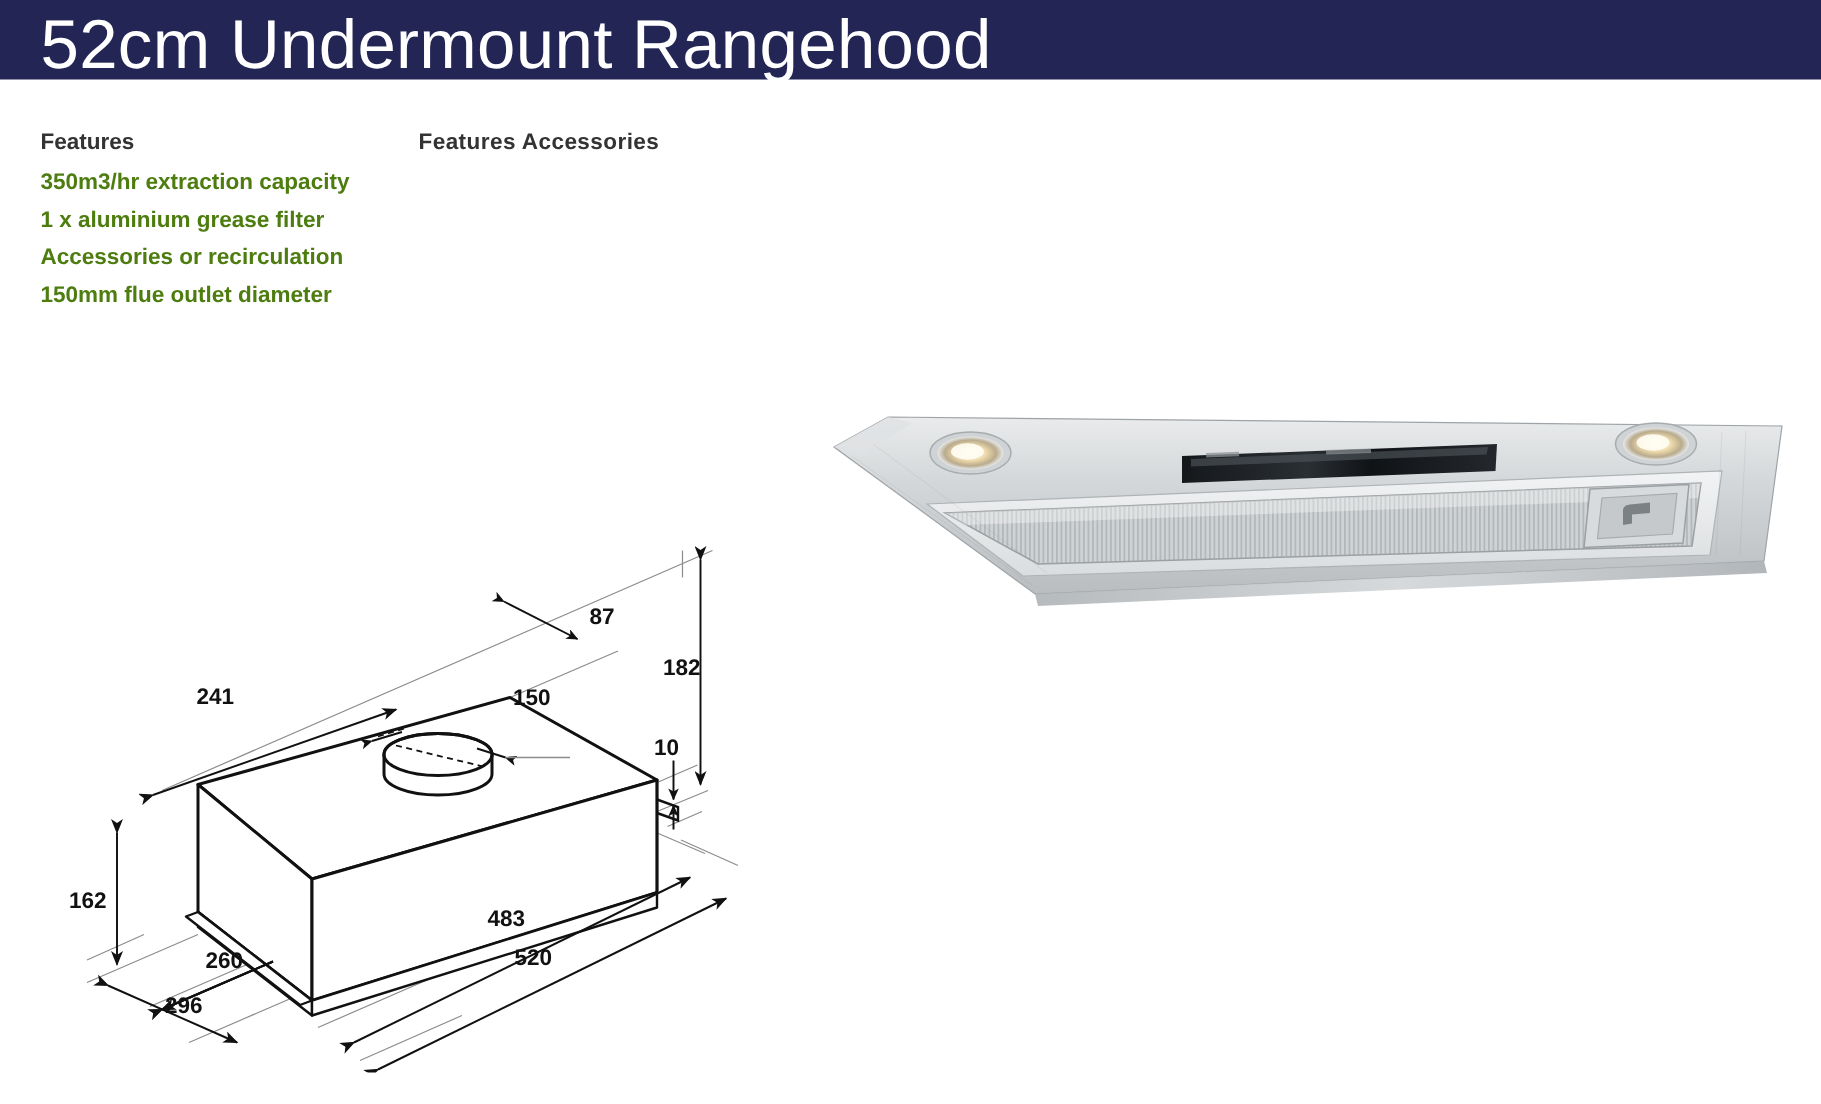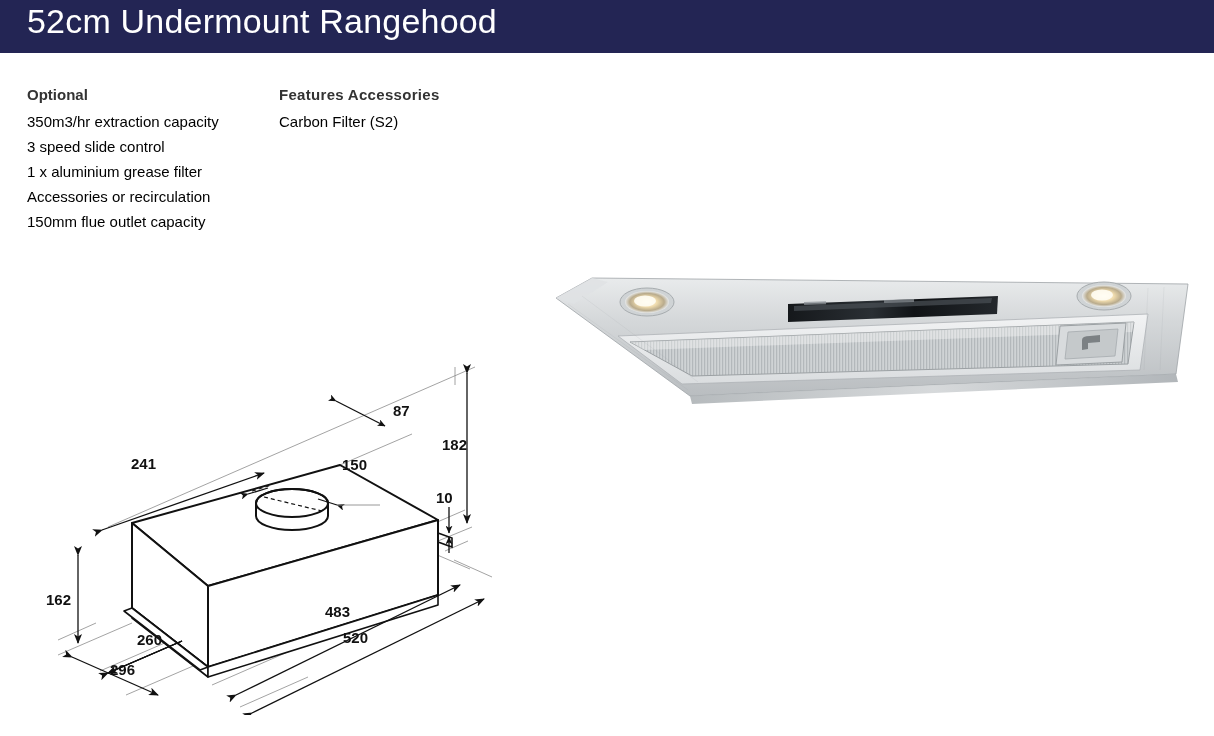--- a/index.html
+++ b/index.html
@@ -21,40 +21,40 @@
     position: absolute;
     left: 0; top: 0;
     width: 1214px;
     height: 53px;
     background: #232554;
   }
   #page-title {
     position: absolute;
     left: 27px;
     top: 2px;
-    font-size: 34px;
+    font-size: 46px;
     font-weight: 400;
     color: #ffffff;
     letter-spacing: 0.2px;
     white-space: nowrap;
   }
 
   
   .spec-block { position: absolute; }
   .spec-heading {
     font-size: 15px;
     font-weight: bold;
     color: #333333;
     margin: 0 0 6px 0;
     white-space: nowrap;
   }
   .spec-line {
     font-size: 15px;
-    font-weight: 400;
-    color: #000000;
+    font-weight: 700;
+    color: #4d7c0f;
     line-height: 25px;
     white-space: nowrap;
   }
   #features-block { left: 27px; top: 86px; }
   #accessories-block { left: 279px; top: 86px; }
   #accessories-block .spec-heading { letter-spacing: 0.3px; }
 
   
   #technical-drawing {
     position: absolute;
@@ -82,31 +82,29 @@
   #product-photo svg { display: block; }
 </style>
 </head>
 <body>
 
 <div id="header-bar">
   <div id="page-title">52cm Undermount Rangehood</div>
 </div>
 
 <div class="spec-block" id="features-block">
-  <div class="spec-heading">Optional</div>
+  <div class="spec-heading">Features</div>
   <div class="spec-line">350m3/hr extraction capacity</div>
-  <div class="spec-line">3 speed slide control</div>
   <div class="spec-line">1 x aluminium grease filter</div>
   <div class="spec-line">Accessories or recirculation</div>
-  <div class="spec-line">150mm flue outlet capacity</div>
+  <div class="spec-line">150mm flue outlet diameter</div>
 </div>
 
 <div class="spec-block" id="accessories-block">
   <div class="spec-heading">Features  Accessories</div>
-  <div class="spec-line">Carbon Filter (S2)</div>
 </div>
 
 <div id="technical-drawing">
   <svg width="470" height="360" viewBox="0 0 470 360" xmlns="http://www.w3.org/2000/svg">
     <defs>
       <marker id="ah" markerWidth="10" markerHeight="8" refX="9" refY="4" orient="auto" markerUnits="userSpaceOnUse">
         <path d="M0,0 L10,4 L0,8 L2.6,4 Z" fill="#111111"></path>
       </marker>
       <marker id="ahs" markerWidth="8" markerHeight="7" refX="7.4" refY="3.5" orient="auto" markerUnits="userSpaceOnUse">
         <path d="M0,0 L8,3.5 L0,7 L2.1,3.5 Z" fill="#111111"></path>

